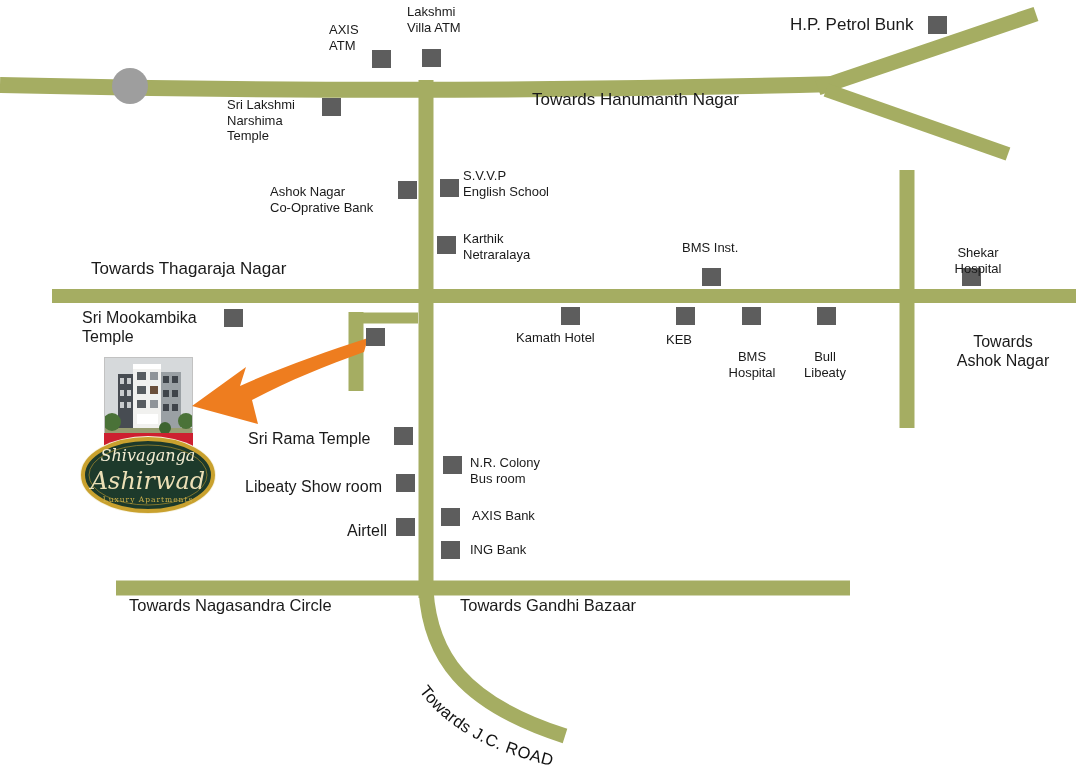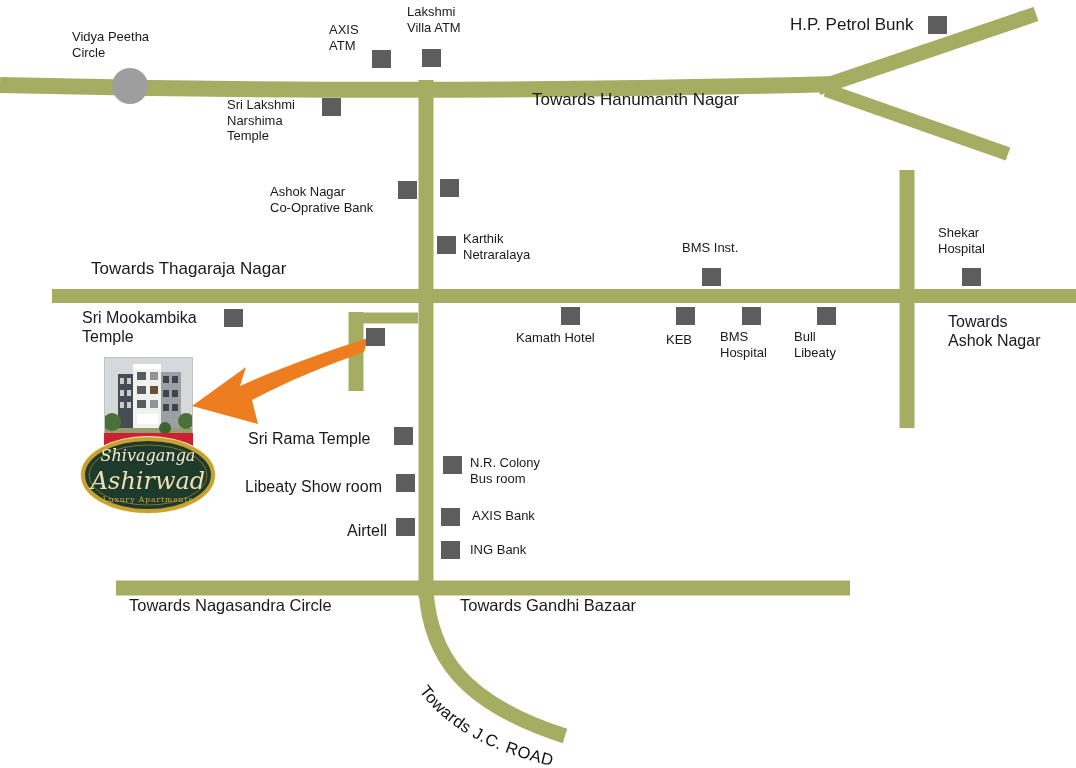--- a/index.html
+++ b/index.html
@@ -14,21 +14,21 @@
   .marker{
     position:absolute;width:19px;height:18px;background:var(--marker,#5d5d5d);z-index:5;
   }
   .lbl{
     position:absolute;color:#1a1a1a;font-size:13px;line-height:1.2;
     white-space:pre-line;z-index:6;
   }
   .lbl.big{font-size:17px;}
   .lbl.mid{font-size:16px;}
   .lbl.road3{font-size:16.5px;}
-  .lbl.ctr{}
+  .lbl.ctr{text-align:center;margin-top:20px;}
   .photo{
     position:absolute;left:104px;top:357px;width:89px;height:80px;z-index:2;
     background:#ffffff;border:1px solid #c2c2c2;box-sizing:border-box;
   }
   .photo-band{
     position:absolute;left:104px;top:433px;width:89px;height:14px;
     background:var(--photo-band,#cd2030);z-index:2;
   }
   .logo{position:absolute;left:78px;top:434px;width:140px;height:82px;z-index:3;}
   .logo text{font-family:"DejaVu Serif", serif;}
@@ -119,33 +119,33 @@
   <div class="marker" style="left:742px;top:307px"></div>
   <div class="marker" style="left:817px;top:307px"></div>
   <div class="marker" style="left:366px;top:328px"></div>
   <div class="marker" style="left:394px;top:427px"></div>
   <div class="marker" style="left:396px;top:474px"></div>
   <div class="marker" style="left:396px;top:518px"></div>
   <div class="marker" style="left:443px;top:456px"></div>
   <div class="marker" style="left:441px;top:508px"></div>
   <div class="marker" style="left:441px;top:541px"></div>
 
-  <div class="lbl" style="left:72px;top:29px">Vidya Peetha
-Circle</div>
   <div class="lbl" style="left:329px;top:22px">AXIS
 ATM</div>
   <div class="lbl" style="left:407px;top:4px">Lakshmi
 Villa ATM</div>
   <div class="lbl big" style="left:790px;top:15px">H.P. Petrol Bunk</div>
   <div class="lbl big" style="left:532px;top:90px">Towards Hanumanth Nagar</div>
   <div class="lbl" style="left:227px;top:97px">Sri Lakshmi
 Narshima
 Temple</div>
   <div class="lbl" style="left:270px;top:184px">Ashok Nagar
 Co-Oprative Bank</div>
+  <div class="lbl" style="left:463px;top:168px">S.V.V.P
+English School</div>
   <div class="lbl" style="left:463px;top:231px">Karthik
 Netraralaya</div>
   <div class="lbl" style="left:682px;top:240px">BMS Inst.</div>
   <div class="lbl ctr" style="left:938px;top:225px;width:80px">Shekar
 Hospital</div>
   <div class="lbl big" style="left:91px;top:259px">Towards Thagaraja Nagar</div>
   <div class="lbl mid" style="left:82px;top:308px">Sri Mookambika
 Temple</div>
   <div class="lbl" style="left:516px;top:330px">Kamath Hotel</div>
   <div class="lbl" style="left:666px;top:332px">KEB</div>

